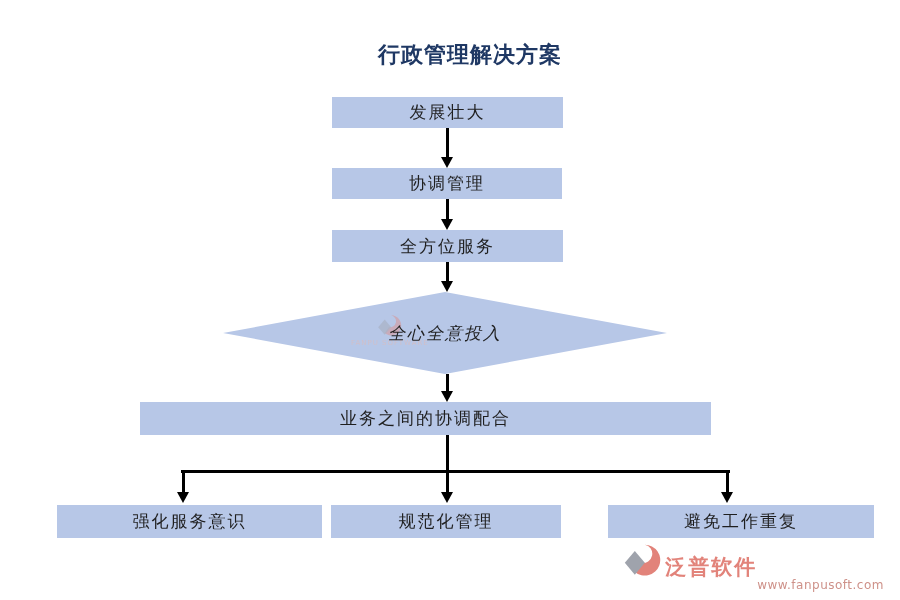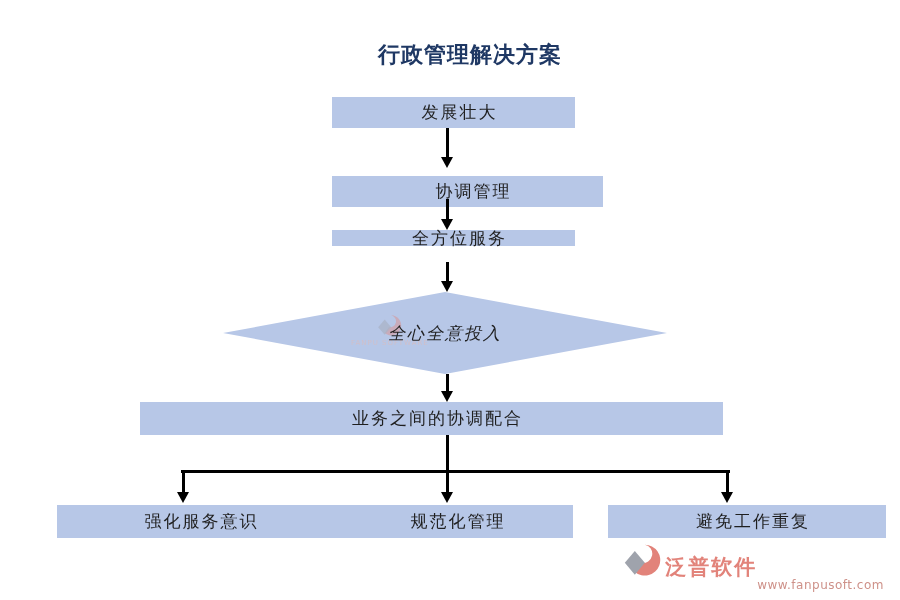--- a/index.html
+++ b/index.html
@@ -1,21 +1,21 @@
 <!DOCTYPE html>
 <html style="--title: #1F3864; --box-fill: #B7C7E7; --box-text: #1F1F1F; --arrow: #000000; --logo-accent: #E2837A; --logo-url: #CE9189; --logo-gray: #9FA3AC;"><head>
 <meta charset="utf-8">
 <style>
   html,body{margin:0;padding:0;background:#fff;}
   .canvas{position:relative;width:900px;height:600px;background:#fff;overflow:hidden;
           font-family:"DejaVu Serif","Liberation Serif",serif;}
   .title{position:absolute;left:7px;top:27px;width:900px;text-align:center;margin:13px;
          font-size:22px;font-weight:bold;color:var(--title,#1F3864);letter-spacing:1px;}
   .node{position:absolute;background:var(--box-fill,#B7C7E7);display:flex;align-items:center;
-        justify-content:center;font-size:17px;color:var(--box-text,#1f1f1f);letter-spacing:2px;padding-left:12px;}
+        justify-content:center;font-size:17px;color:var(--box-text,#1f1f1f);letter-spacing:2px;}
   .diamond{position:absolute;left:223px;top:292px;width:444px;height:82px;
            background:var(--box-fill,#B7C7E7);
            clip-path:polygon(50% 0,100% 50%,50% 100%,0 50%);}
   .diamond-label{position:absolute;left:0;top:0;width:100%;height:100%;display:flex;
                  align-items:center;justify-content:center;font-size:17px;
                  color:var(--box-text,#1f1f1f);letter-spacing:2px;z-index:2;font-style:italic;}
   .watermark{position:absolute;left:128px;top:22px;display:flex;flex-direction:column;
              align-items:center;opacity:.55;z-index:1;}
   .watermark .wm-caption{font-size:7px;color:#e5b9b1;letter-spacing:1px;
                          font-family:"DejaVu Sans","Liberation Sans",sans-serif;margin-top:1px;}
@@ -39,28 +39,28 @@
 
   <h1 class="title">行政管理解决方案</h1>
 
   <div class="node" style="left:332px;top:97px;width:231px;height:31px">发展壮大</div>
 
   <div class="varrow" style="left:441px;top:128px;height:40px">
     <i class="shaft"></i>
     <i class="head"></i>
   </div>
 
-  <div class="node" style="left:332px;top:176px;width:259px;height:31px">协调管理</div>
+  <div class="node" style="left:332px;top:168px;width:230px;height:31px">协调管理</div>
 
   <div class="varrow" style="left:441px;top:199px;height:31px">
     <i class="shaft"></i>
     <i class="head"></i>
   </div>
 
-  <div class="node" style="left:332px;top:230px;width:231px;height:16px">全方位服务</div>
+  <div class="node" style="left:332px;top:230px;width:231px;height:32px">全方位服务</div>
 
   <div class="varrow" style="left:441px;top:262px;height:30px">
     <i class="shaft"></i>
     <i class="head"></i>
   </div>
 
   <div class="diamond"></div>
   <div style="position:absolute;left:223px;top:292px;width:444px;height:82px">
     <span class="watermark">
       <svg width="26" height="24" viewBox="0 0 44 40">

